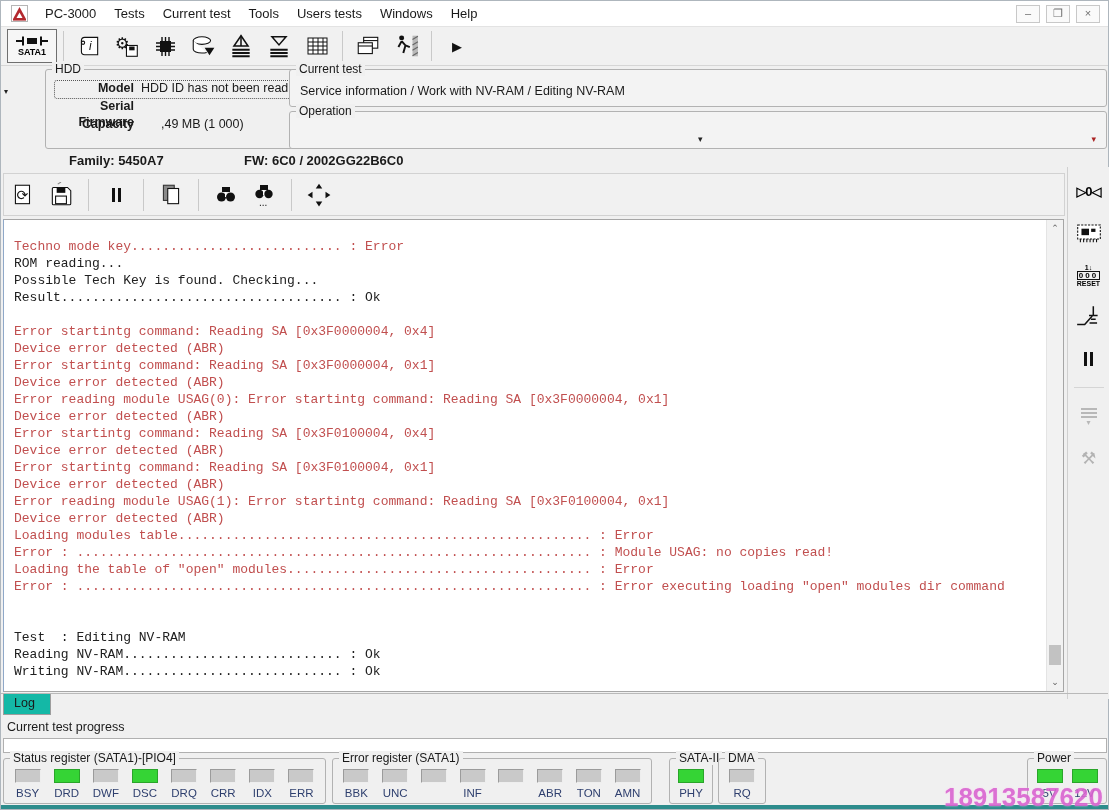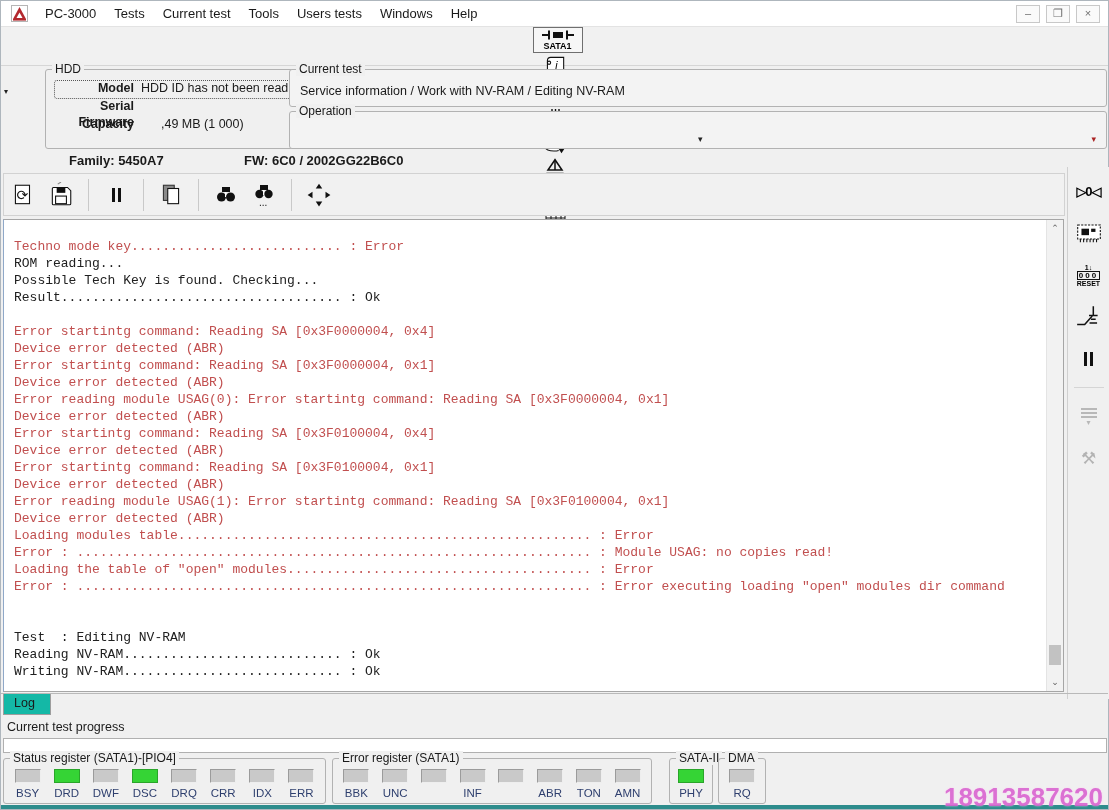--- a/index.html
+++ b/index.html
@@ -12,21 +12,21 @@
   #titlebar{position:absolute;left:0;top:0;width:100%;height:25px;background:#fff;
             border-bottom:1px solid #e3e3e3;display:flex;align-items:center;}
   #appicon{width:17px;height:17px;margin:0 8px 0 10px;flex:0 0 auto;}
   .menu-item{font-size:13px;padding:0 9px;line-height:25px;white-space:nowrap;cursor:default;}
   #wincontrols{margin-left:auto;display:flex;gap:6px;padding-right:8px;}
   .winbtn{width:22px;height:16px;border:1px solid #c8c8c8;background:#fafafa;color:#707070;
           font-size:11px;line-height:14px;text-align:center;cursor:default;}
 
   
   #toolbar{position:absolute;left:0;top:26px;width:100%;height:38px;background:#f1f1f1;
-           border-bottom:1px solid #d6d6d6;display:flex;align-items:center;flex-direction:column;}
+           border-bottom:1px solid #d6d6d6;display:flex;align-items:center;}
   .tb-sep{width:1px;height:30px;background:#c9c9c9;margin:0 6px;}
   .tb-btn{width:38px;height:34px;display:flex;align-items:center;justify-content:center;
           background:transparent;border:none;padding:0;cursor:default;}
   #sata-btn{width:50px;height:34px;margin-left:6px;border:1px solid #6f6f6f;background:#f6f6f6;
             display:flex;flex-direction:column;align-items:center;justify-content:center;cursor:default;}
   #sata-btn .cap{font-size:9px;font-weight:bold;line-height:10px;color:#000;}
   .play-glyph{font-size:13px;color:#111;}
 
   
   .grp{position:absolute;border:1px solid #b2b2b2;border-radius:3px;box-sizing:border-box;}
@@ -507,17 +507,30 @@
   </div>
   <div id="grp-dma" class="grp">
     <span class="legend">DMA</span>
     <div class="ledrow">
         <div class="ledcell">
           <div class="led"></div>
           <div class="ledlabel">RQ</div>
         </div>
       </div>
   </div>
+  <div id="grp-power" class="grp">
+    <span class="legend">Power</span>
+    <div class="ledrow">
+        <div class="ledcell">
+          <div class="led on"></div>
+          <div class="ledlabel">5V</div>
+        </div>
+        <div class="ledcell">
+          <div class="led on"></div>
+          <div class="ledlabel">12V</div>
+        </div>
+      </div>
+  </div>
 
   <div id="wm2">18913587620</div>
 
   <div id="tealedge"></div>
 </div>
 
 </body></html>

